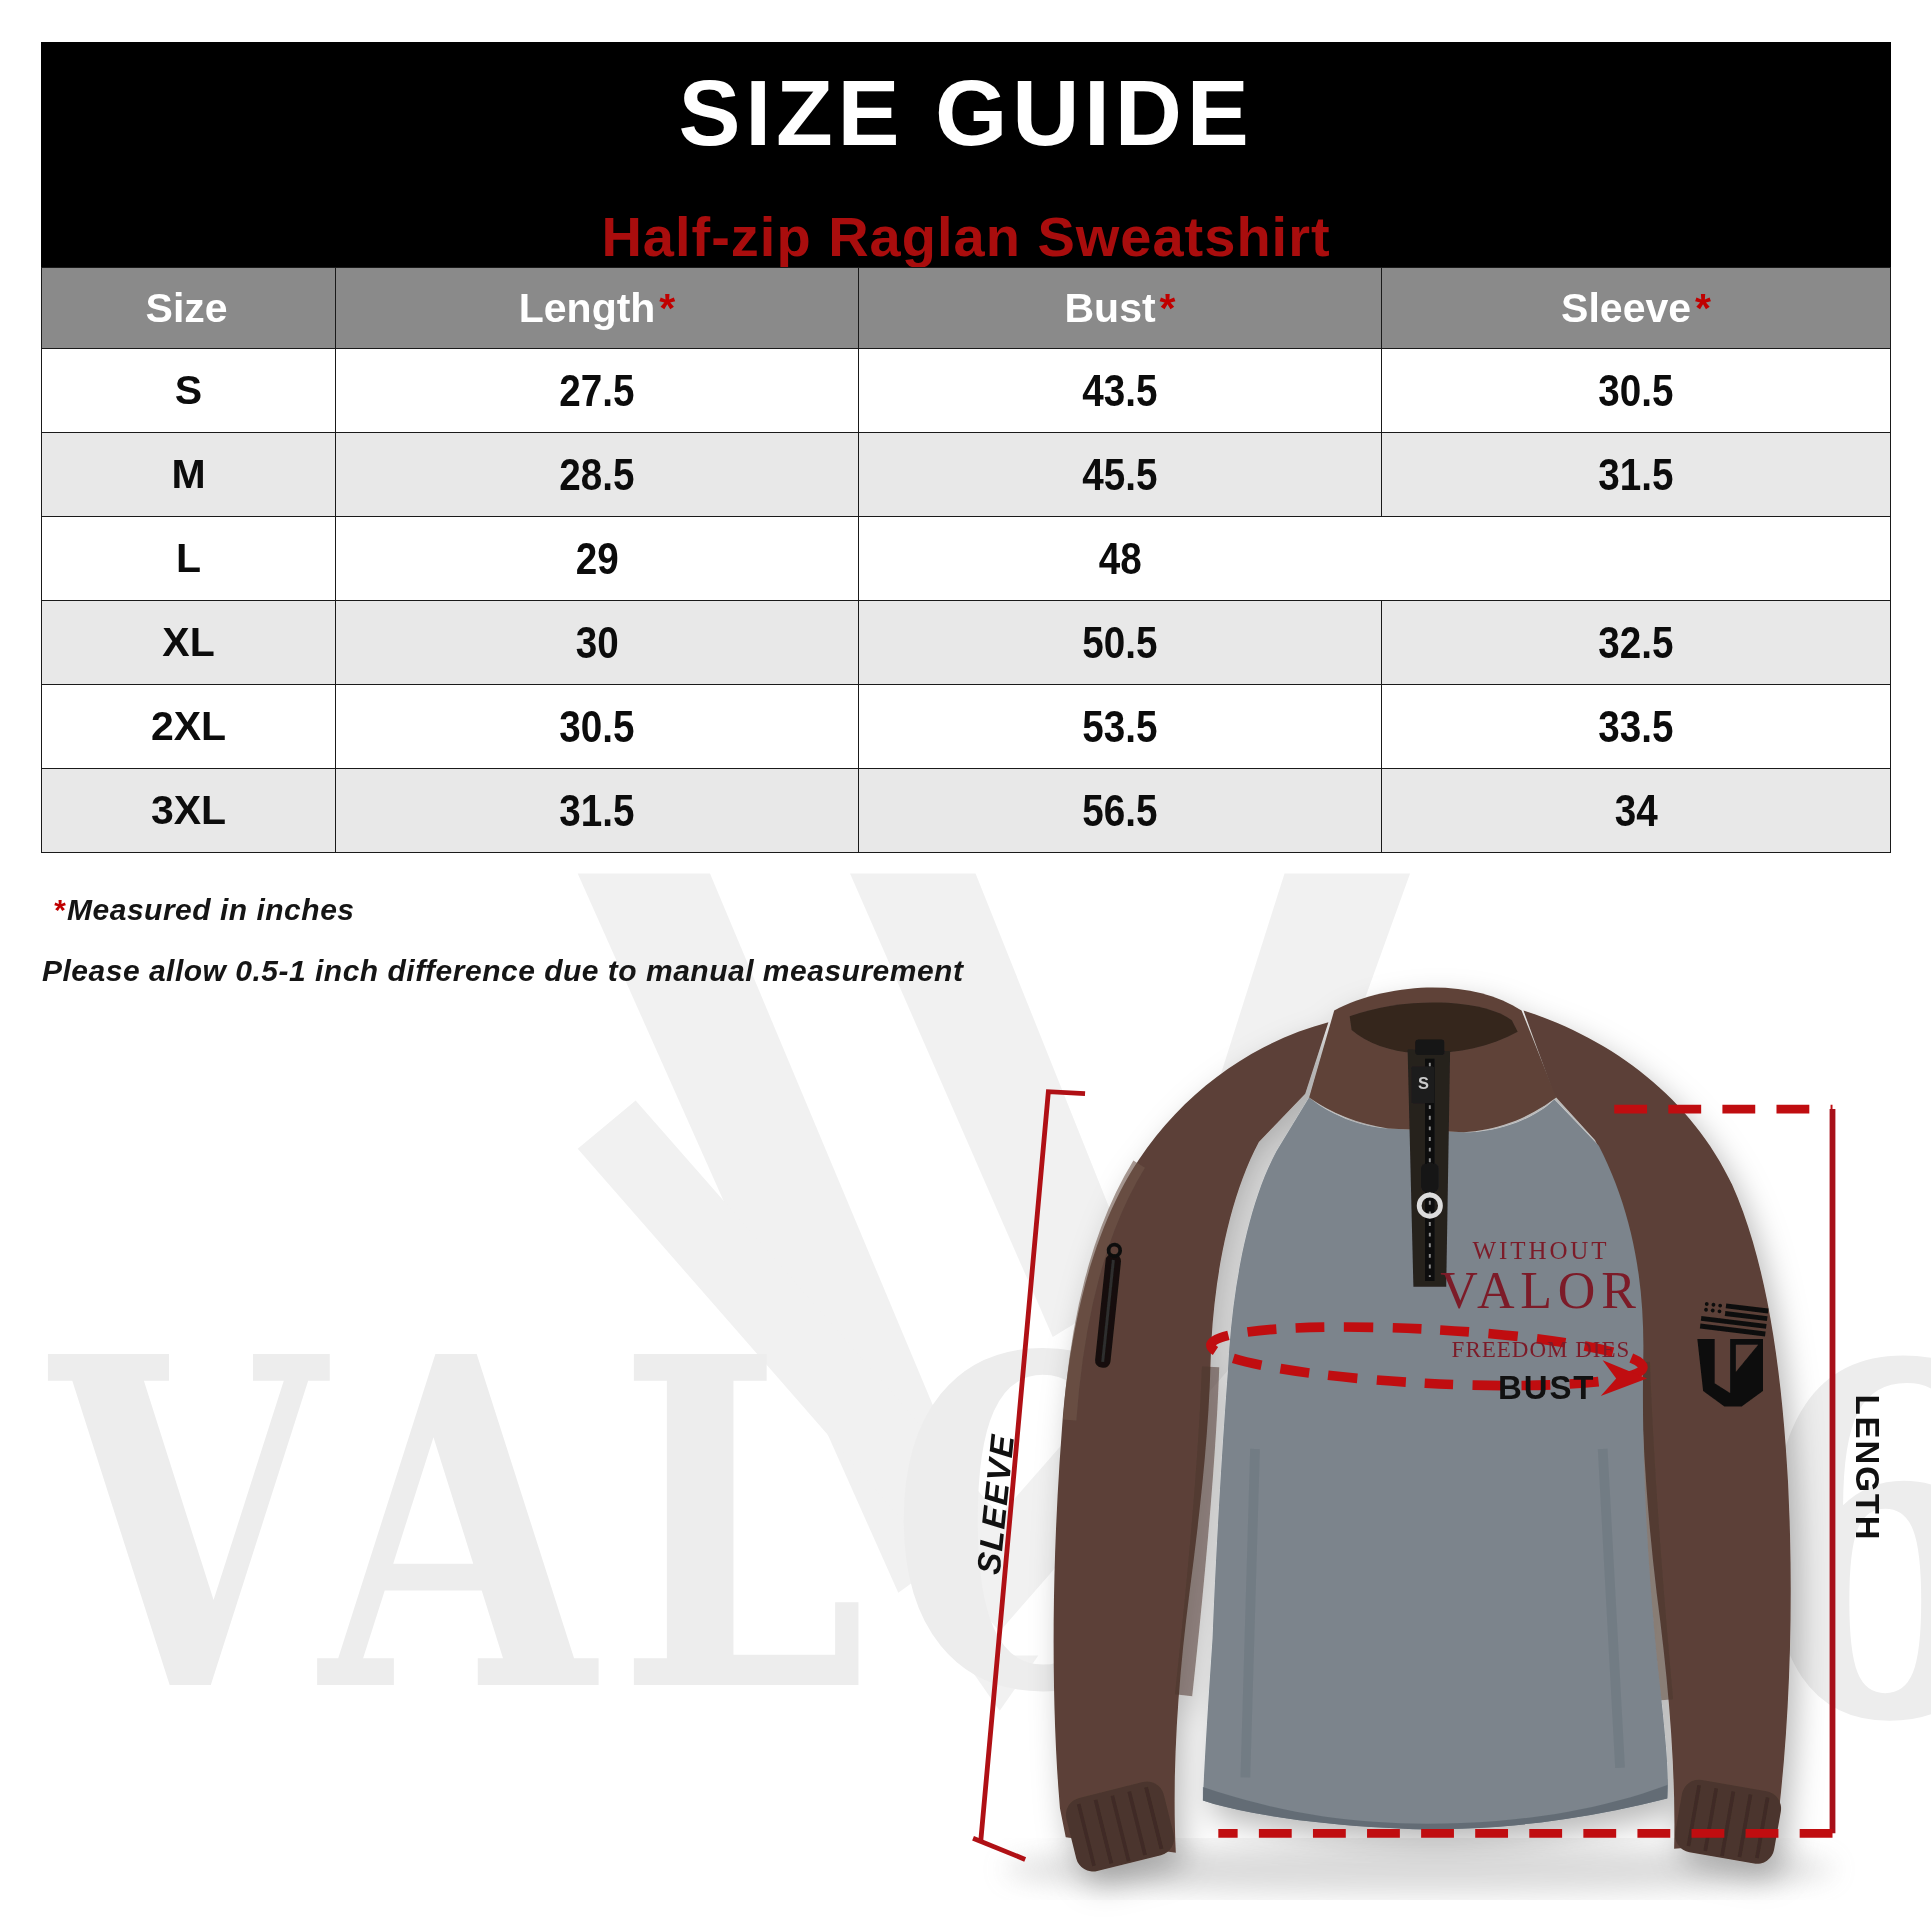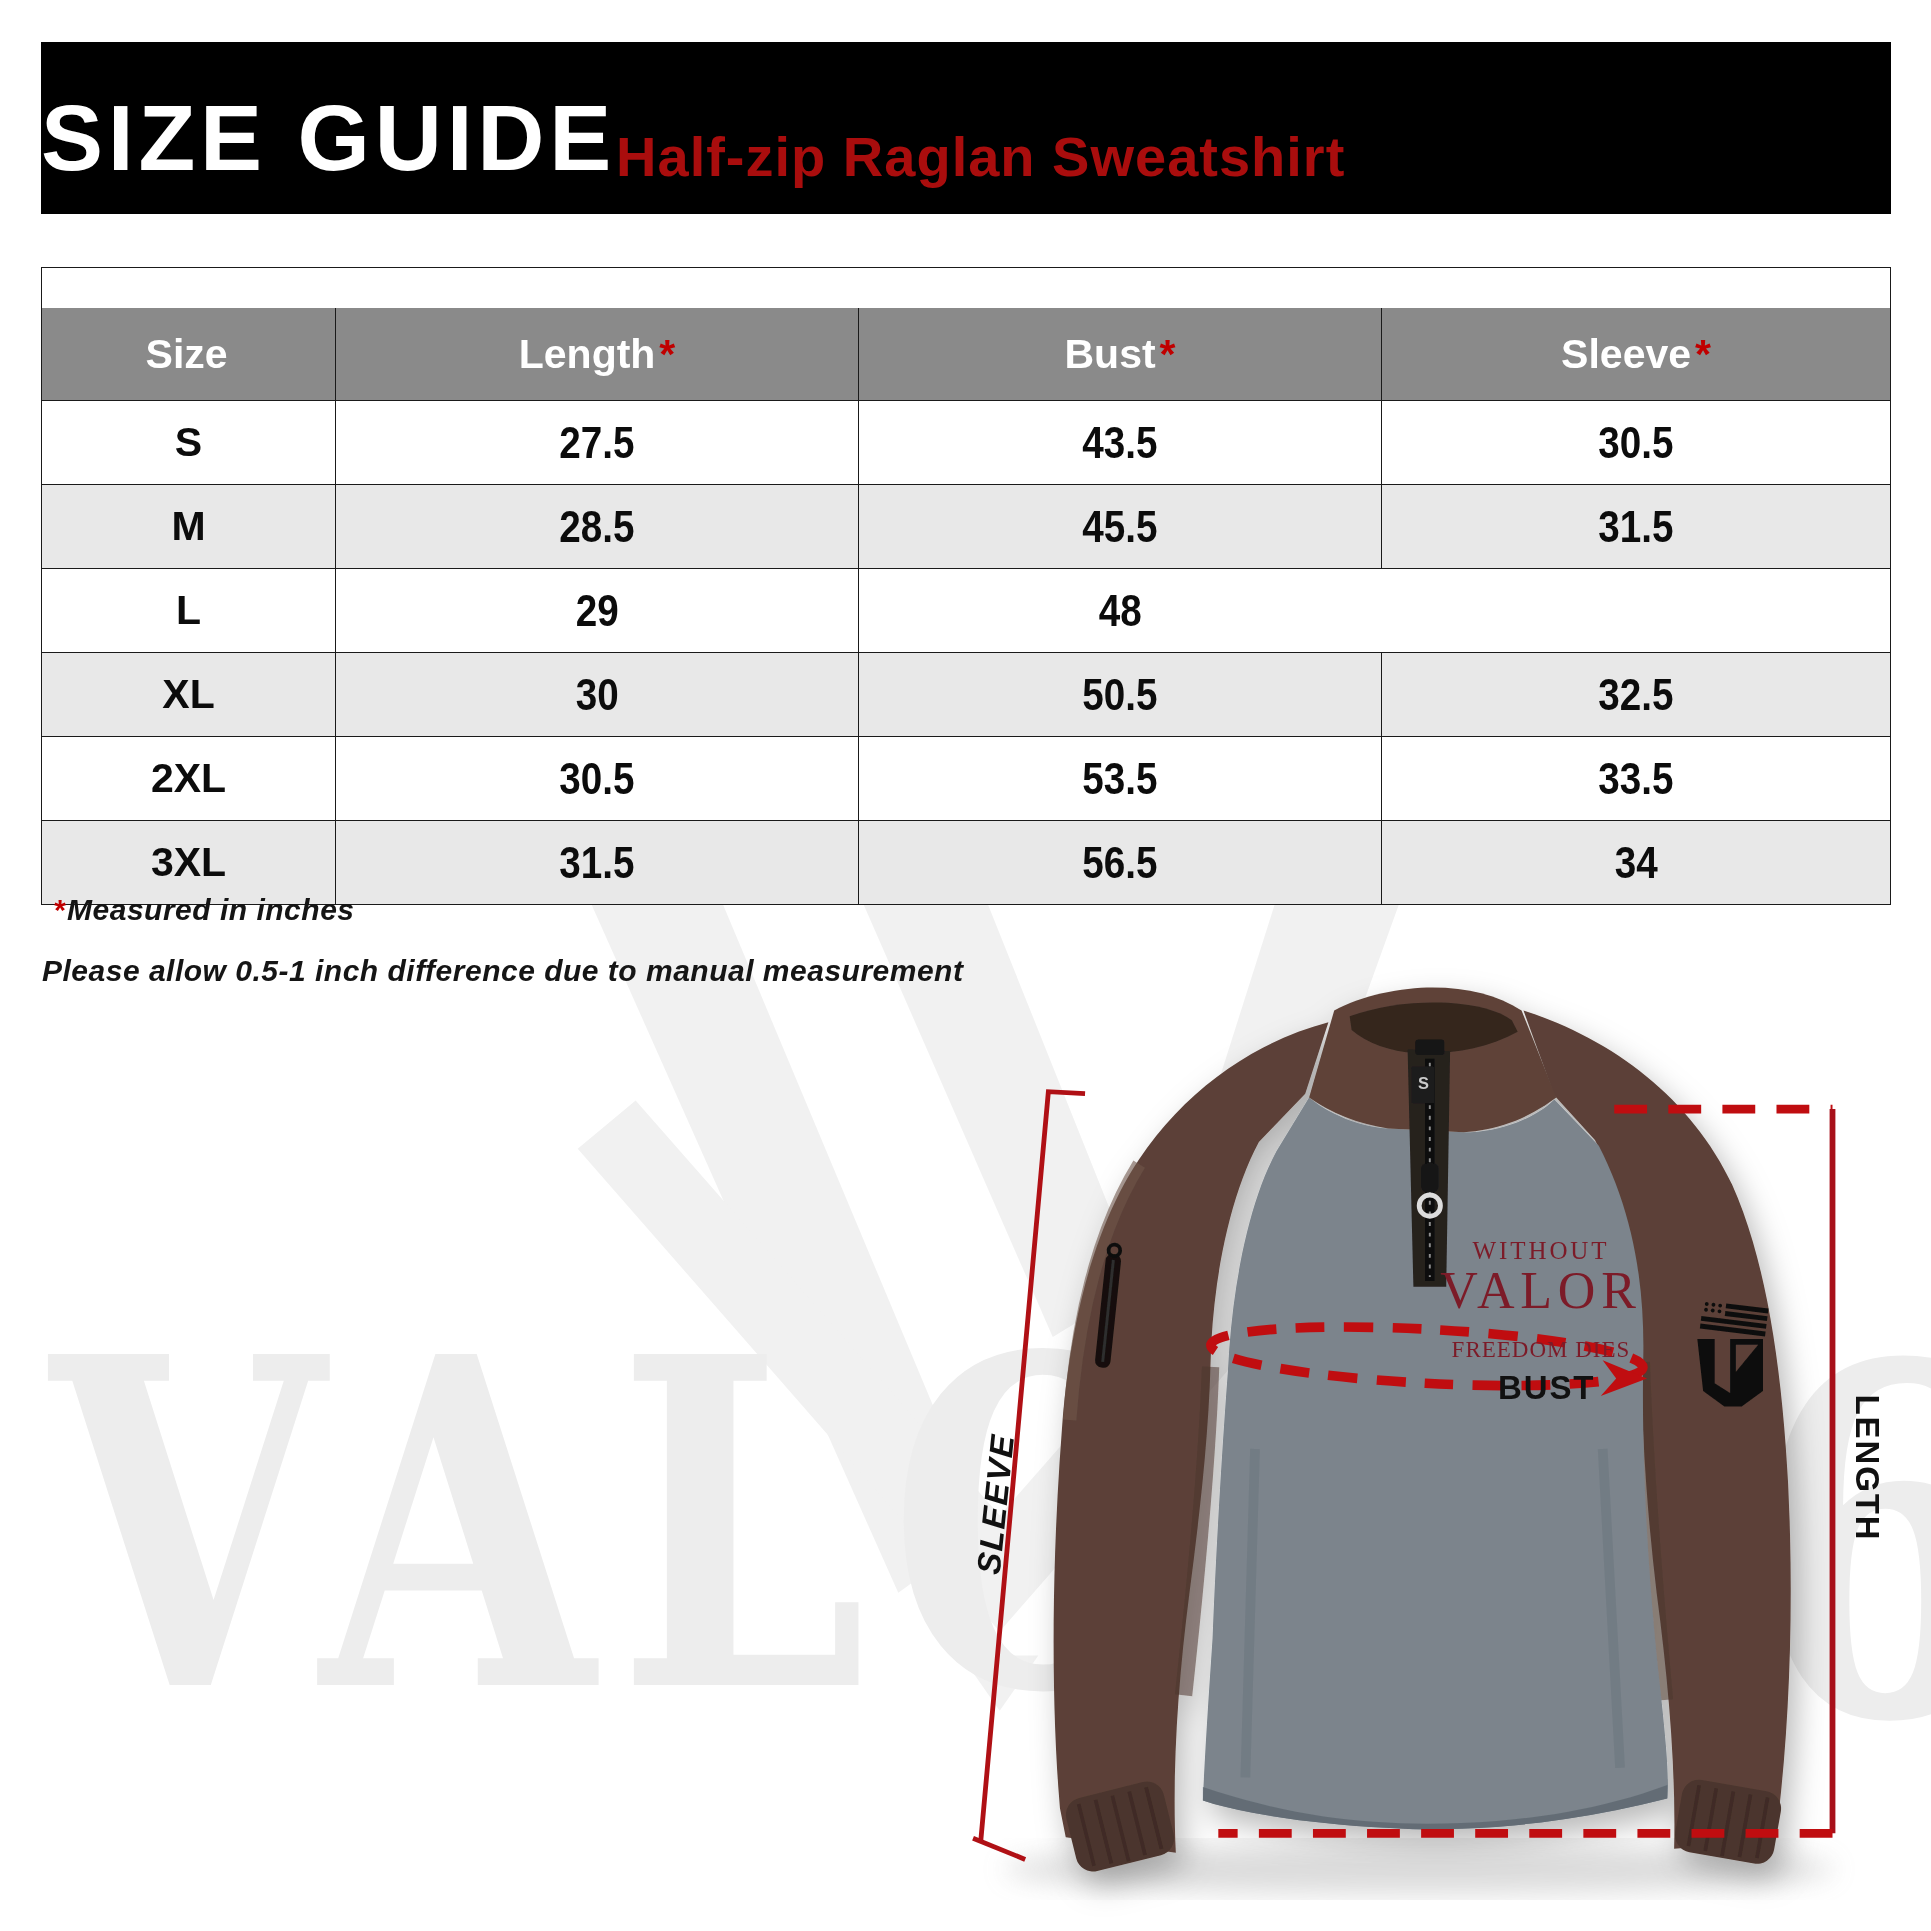--- a/index.html
+++ b/index.html
@@ -10,32 +10,32 @@
   
   #wm-emblem{left:541px;top:830px;width:927px;height:927px;}
   #wm-word{left:50px;top:1299px;font-family:"DejaVu Serif",serif;font-weight:700;
            font-size:454px;line-height:1;color:#EDEDED;letter-spacing:29px;
            transform:scaleX(0.78);transform-origin:left top;white-space:nowrap;}
   #wm-digit{left:1748px;top:1303px;font-family:"DejaVu Serif",serif;font-weight:700;
             font-size:483px;line-height:1;color:#EDEDED;transform:scaleX(0.8);
             transform-origin:left top;}
 
   
-  #band{left:41px;top:42px;width:1850px;height:172px;background:#000;
-        display:flex;flex-direction:row;align-items:center;justify-content:flex-start;
+  #band{left:41px;top:42px;width:1850px;height:226px;background:#000;
+        display:flex;flex-direction:column;align-items:center;justify-content:flex-start;
         padding-top:19.3px;box-sizing:border-box;}
   #title{color:#fff;font-size:93px;font-weight:900;letter-spacing:4.8px;line-height:1.12;}
   #subtitle{color:#A90D0D;font-size:56px;font-weight:800;letter-spacing:1px;line-height:1.15;margin-top:40px;}
 
   
   #size-table{left:41px;top:267px;width:1850px;border:1.9px solid #1a1a1a;box-sizing:border-box;}
   .t-row{display:grid;grid-template-columns:293px 523px 523px auto;}
   .t-row + .t-row{border-top:1.9px solid #1a1a1a;}
   .t-cell{display:flex;align-items:center;justify-content:center;height:83px;}
-  .t-head .t-cell{height:92px;background:#8A8A8A;color:#fff;font-size:41px;font-weight:700;margin-top:40px;}
+  .t-head .t-cell{height:80px;background:#8A8A8A;color:#fff;font-size:41px;font-weight:700;}
   .t-cell + .t-cell{border-left:1.9px solid #1a1a1a;}
   .row-alt .t-cell{background:#E8E8E8;}
   .row-plain .t-cell{background:#ffffff;}
   .size-cell{font-size:41px;font-weight:800;color:#0c0c0c;}
   .num{font-size:42px;font-weight:600;color:#0c0c0c;display:inline-block;
        transform:scaleX(0.92) scaleY(1.06);}
   .ast{color:#C00000;font-weight:800;margin-left:3.9px;}
 
   
   .note{font-style:italic;font-weight:700;font-size:30px;color:#151515;letter-spacing:0.5px;white-space:nowrap;}

